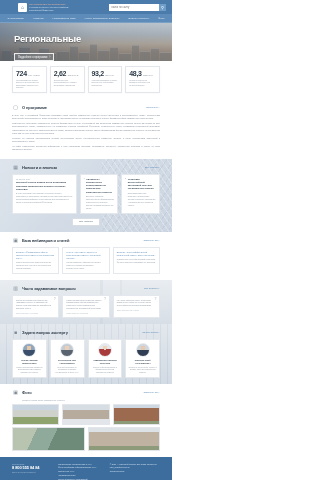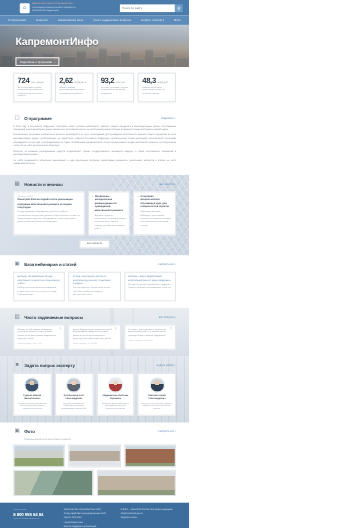--- a/index.html
+++ b/index.html
@@ -270,21 +270,21 @@
       <i style="left:98px; width:11px; height:11px;"></i>
       <i style="left:110px;width:8px;  height:14px;"></i>
       <i style="left:119px;width:12px; height:8px;"></i>
       <i style="left:132px;width:7px;  height:16px;"></i>
       <i style="left:140px;width:10px; height:10px;"></i>
       <i style="left:151px;width:8px;  height:13px;"></i>
       <i style="left:160px;width:11px; height:9px;"></i>
     </div>
     <div class="hero-overlay"></div>
     <div class="hero-inner">
-      <div class="hero-title">КапремонтИнфо</div>
+      <div class="hero-title">Региональные</div>
       <button class="hero-btn">
         <span>Подробнее о программе</span>
         <span>›</span>
       </button>
     </div>
   </section>
 
   <section class="stats">
     <div class="stat-card">
       <div class="stat-top">

